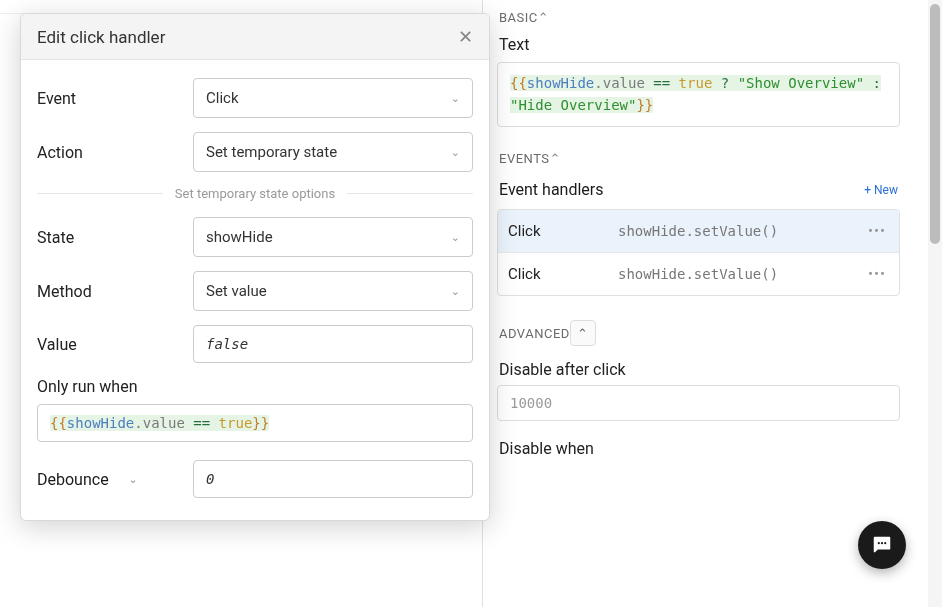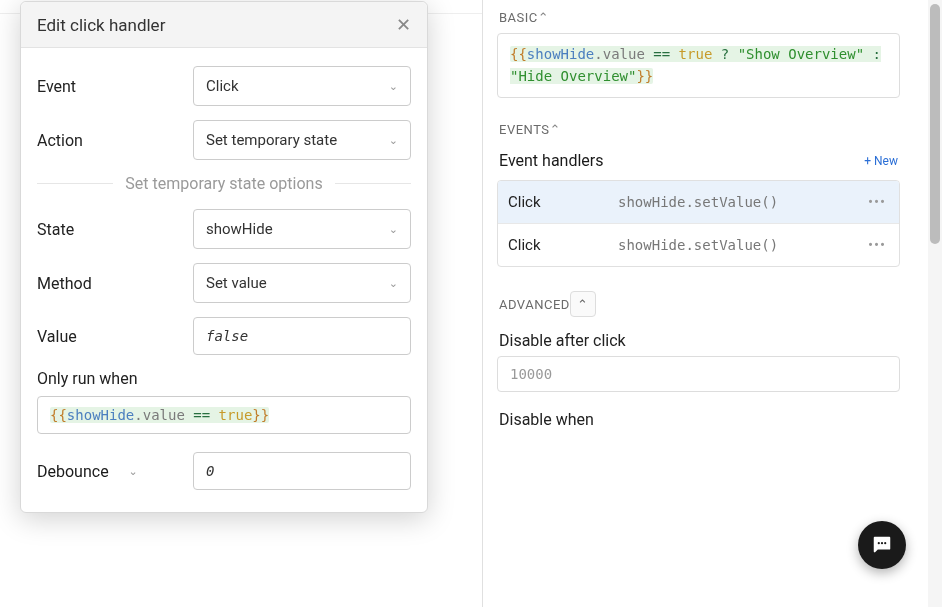--- a/index.html
+++ b/index.html
@@ -132,22 +132,22 @@
     padding: 9px 12px;
     font-family: Menlo, Consolas, monospace;
     font-size: 14px;
     color: #999;
   }
 
   
   .modal {
     position: absolute;
     left: 20px;
-    top: 1px;
-    width: 408px;
+    top: 13px;
+    width: 470px;
     background: #fff;
     border: 1px solid #d9d9d9;
     border-radius: 6px;
     box-shadow: 0 6px 28px rgba(0,0,0,0.18);
     z-index: 10;
   }
   .modal-head {
     display: flex;
     justify-content: space-between;
     align-items: center;
@@ -188,21 +188,21 @@
     cursor: pointer;
   }
   .select-box .caret { color: #999; font-size: 11px; }
   .text-box { font-family: Menlo, Consolas, monospace; font-size: 14px; cursor: text; font-style: italic; }
 
   .divider-row {
     display: flex;
     align-items: center;
     margin: 6px 0 16px 0;
     color: #9a9a9a;
-    font-size: 16px;
+    font-size: 13px;
   }
   .divider-row::before, .divider-row::after {
     content: "";
     flex: 1;
     height: 1px;
     background: #e6e6e6;
   }
   .divider-row span { padding: 0 12px; }
 
   .full-label {
@@ -254,20 +254,21 @@
 
 <div class="top-strip"></div>
 
 <div class="right-panel">
 
   <div class="section-head">
     <span>BASIC</span>
     <span class="chev">⌃</span>
   </div>
 
+  <div class="text-label">Text</div>
 
   <div class="code-preview">
     <span class="hl"><span class="tk-brace">{{</span><span class="tk-var">showHide</span><span class="tk-prop">.value</span> <span class="tk-op">==</span> <span class="tk-bool">true</span> <span class="tk-op">?</span> <span class="tk-str">"Show Overview"</span> <span class="tk-op">:</span> <span class="tk-str">"Hide Overview"</span><span class="tk-brace">}}</span></span>
   </div>
 
   <div class="section-head">
     <span>EVENTS</span>
     <span class="chev">⌃</span>
   </div>
 

